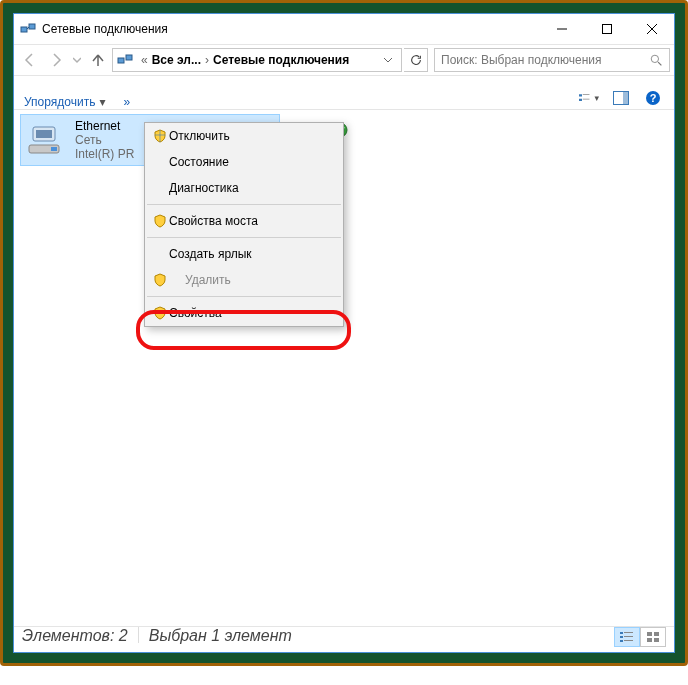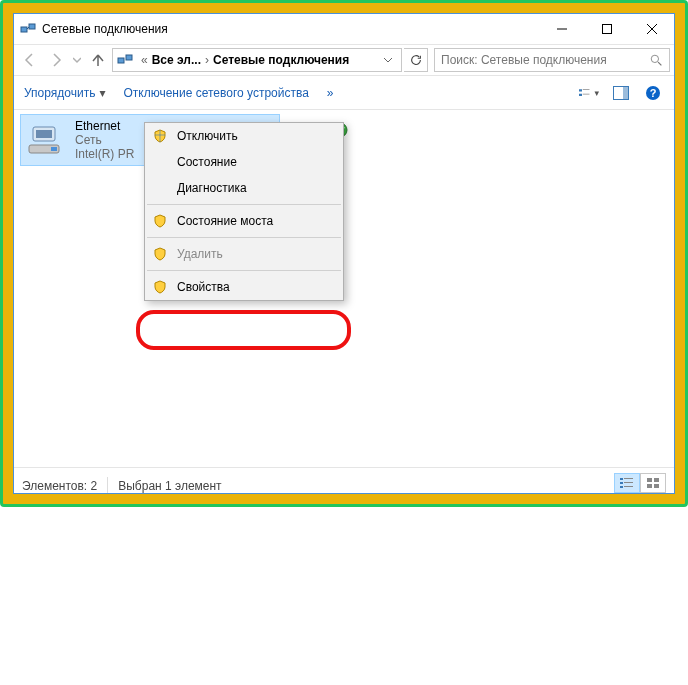--- a/index.html
+++ b/index.html
@@ -1,59 +1,59 @@
 <!DOCTYPE html>
 <html><head>
 <meta charset="utf-8">
 <style>
   * { box-sizing: border-box; font-family: "Segoe UI", Tahoma, sans-serif; }
   body { margin: 0; background: #fff; }
-  .frame { width: 688px; height: 507px; border: 3px solid #22c55e; border-radius: 4px; position: relative; background: #eab308; overflow: hidden;}
+  .frame { width: 688px; height: 666px; border: 3px solid #a16207; border-radius: 4px; position: relative; background: #14532d; overflow: hidden;}
   .window { position: absolute; inset: 10px; border: 1px solid #4a90d9; background: #fff; display: flex; flex-direction: column;}
   
   .titlebar { height: 30px; display: flex; align-items: center; padding-left: 6px; font-size: 12px; color: #000;}
   .titlebar-icon { width: 16px; height: 16px; margin-right: 6px; }
   .winbtns { margin-left: auto; display: flex; }
   .winbtn { width: 45px; height: 30px; display: flex; align-items: center; justify-content: center; font-size: 12px; color:#222;}
   .winbtn.close { width: 45px; }
   
   .navrow { height: 32px; border-top: 1px solid #e5e5e5; border-bottom: 1px solid #e5e5e5; display: flex; align-items: center; padding: 0 4px; gap:2px;}
   .nav-arrow { width: 24px; height: 24px; display: flex; align-items: center; justify-content: center; color: #b0b0b0; }
   .nav-arrow.up { color: #666; }
   .address { flex: 0 0 290px; height: 24px; border: 1px solid #c8c8c8; display: flex; align-items: center; padding: 0 4px; font-size: 12px; overflow: hidden;}
   .address .sep { color: #666; padding: 0 4px; }
   .address .crumb { color: #000; white-space: nowrap; font-weight: bold;}
   .addr-refresh { width: 24px; height: 24px; border:1px solid #c8c8c8; border-left:none; display:flex; align-items:center; justify-content:center;}
   .addr-drop { width: 18px; height:22px; display:flex; align-items:center; justify-content:center; color:#666;}
   .search { flex: 1; margin-left: 4px; height: 24px; border: 1px solid #c8c8c8; display: flex; align-items: center; padding: 0 6px; font-size: 12px; color: #777;}
   .search .icon { margin-left: auto; }
   
-  .toolbar { height: 34px; border-bottom: 1px solid #e5e5e5; display: flex; align-items: center; padding: 0 10px; font-size: 12px; color: #1a5fb4;}
+  .toolbar { height: 34px; border-bottom: 1px solid #e5e5e5; display: flex; align-items: flex-end; padding: 0 10px; font-size: 12px; color: #1a5fb4;}
   .tool-item { display: flex; align-items: center; gap: 4px; margin-right: 18px; color:#1a5fb4;}
   .tool-item.plain { color:#1a5fb4;}
   .tool-drop { color: #555; }
   .tool-right { margin-left: auto; display: flex; align-items: center; gap: 10px; }
   .iconbtn { width: 22px; height: 22px; display: flex; align-items: center; justify-content: center; border:1px solid transparent;}
   
   .content { flex: 1; position: relative; padding: 6px; }
   .conn-tile { position: absolute; display: flex; gap: 8px; padding: 4px 6px; font-size: 12px; line-height: 14px; width: 250px;}
   .conn-tile.selected { background: #cce8ff; border: 1px solid #99d1ff; }
   .conn-tile .lines { display: flex; flex-direction: column; }
   .conn-tile .l1 { color: #000; }
   .conn-tile .l2, .conn-tile .l3 { color: #6b6b6b; }
   
   .ctxmenu { position: absolute; background: #f2f2f2; border: 1px solid #b0b0b0; box-shadow: 3px 3px 8px rgba(0,0,0,.25); font-size: 12px; width: 200px;}
-  .ctxmenu .item { height: 26px; display: flex; align-items: center; padding: 0 10px 0 8px; gap: 8px; }
+  .ctxmenu .item { height: 26px; display: flex; align-items: center; padding: 0 10px 0 8px; }
   .ctxmenu .item.bold { font-weight: 400; }
   .ctxmenu .sep { height: 1px; background: #d0d0d0; margin: 3px 2px; }
   .ctxmenu .icon { width: 16px; text-align: center; }
   .shield { width: 14px; height: 14px; }
   .highlight-ring { position: absolute; border: 4px solid #e11; border-radius: 18px; pointer-events:none;}
   
-  .statusbar { height: 26px; border-top: 1px solid #e5e5e5; display: flex; align-items: flex-end; font-size: 12px; padding: 0 8px; color: #444;}
+  .statusbar { height: 26px; border-top: 1px solid #e5e5e5; display: flex; align-items: flex-start; font-size: 16px; padding: 0 8px; color: #444; font-style: italic;}
   .statusbar .sep { width: 1px; height: 16px; background: #ddd; margin: 0 10px; }
   .viewbtns { margin-left: auto; display: flex; gap: 0; }
   .viewbtn { width: 26px; height: 20px; border:1px solid #c8c8c8; display:flex; align-items:center; justify-content:center;}
   .viewbtn.active { background: #cce8ff; border-color:#99d1ff;}
   
   svg { display: block; }
 </style>
 </head>
 <body>
 
@@ -126,37 +126,34 @@
               <path d="M0 2 L4 6 L8 2" fill="none" stroke="#666"></path>
             </svg>
         </span>
       </div>
       <div class="addr-refresh">
         <svg width="14" height="14" viewBox="0 0 16 16">
             <path d="M13 8 A5 5 0 1 1 11.5 4.5 M13 3 L13 6 L10 6" fill="none" stroke="#444" stroke-width="1.3"></path>
           </svg>
       </div>
       <div class="search">
-        <span>Поиск: Сетевые подключения</span>
+        <span>Поиск: Выбран подключения</span>
         <span class="icon">
           <svg width="13" height="13" viewBox="0 0 16 16">
               <circle cx="6" cy="6" r="4.5" fill="none" stroke="#777"></circle>
               <line x1="10" y1="10" x2="14" y2="14" stroke="#777" stroke-width="1.5"></line>
             </svg>
         </span>
       </div>
     </div>
 
     <div class="toolbar">
       <div class="tool-item">
         <span>Упорядочить</span>
         <span class="tool-drop">▾</span>
-      </div>
-      <div class="tool-item plain">
-        <span>Отключение сетевого устройства</span>
       </div>
       <div class="tool-item plain">
         <span>»</span>
       </div>
       <div class="tool-right">
         <div class="iconbtn">
           <svg width="18" height="14" viewBox="0 0 18 14">
             <rect x="0" y="2" width="4" height="3" fill="#3a7ab8"></rect>
               <rect x="5" y="2" width="9" height="1" fill="#888"></rect>
             <rect x="0" y="8" width="4" height="3" fill="#3a7ab8"></rect>
@@ -226,30 +223,34 @@
           <span class="icon"></span>
           <span>Диагностика</span>
         </div>
         <div class="sep"></div>
         <div class="item">
           <span class="icon">
             <svg class="shield" viewBox="0 0 14 14">
                 <path d="M7 1 L12 3 L12 7 C12 10 9 12.5 7 13 C5 12.5 2 10 2 7 L2 3 Z" fill="#ffcf3f" stroke="#b38600"></path>
               </svg>
           </span>
-          <span>Состояние моста</span>
+          <span>Свойства моста</span>
         </div>
         <div class="sep"></div>
         <div class="item">
-          <span class="icon">
-            <svg class="shield" viewBox="0 0 14 14">
-                <path d="M7 1 L12 3 L12 7 C12 10 9 12.5 7 13 C5 12.5 2 10 2 7 L2 3 Z" fill="#ffcf3f" stroke="#b38600"></path>
-              </svg>
-          </span>
-          <span style="color:#888;">Удалить</span>
+          <span class="icon"></span>
+          <span>Создать ярлык</span>
+        </div>
+        <div class="item">
+          <span class="icon">
+            <svg class="shield" viewBox="0 0 14 14">
+                <path d="M7 1 L12 3 L12 7 C12 10 9 12.5 7 13 C5 12.5 2 10 2 7 L2 3 Z" fill="#ffcf3f" stroke="#b38600"></path>
+              </svg>
+          </span>
+          <span style="color:#888;margin-left:16px;">Удалить</span>
         </div>
         <div class="sep"></div>
         <div class="item">
           <span class="icon">
             <svg class="shield" viewBox="0 0 14 14">
                 <path d="M7 1 L12 3 L12 7 C12 10 9 12.5 7 13 C5 12.5 2 10 2 7 L2 3 Z" fill="#ffcf3f" stroke="#b38600"></path>
               </svg>
           </span>
           <span>Свойства</span>
         </div>

